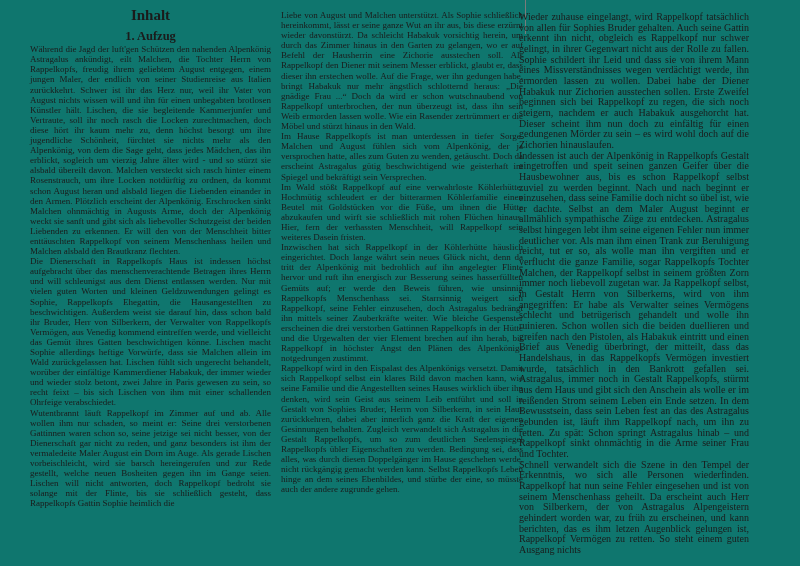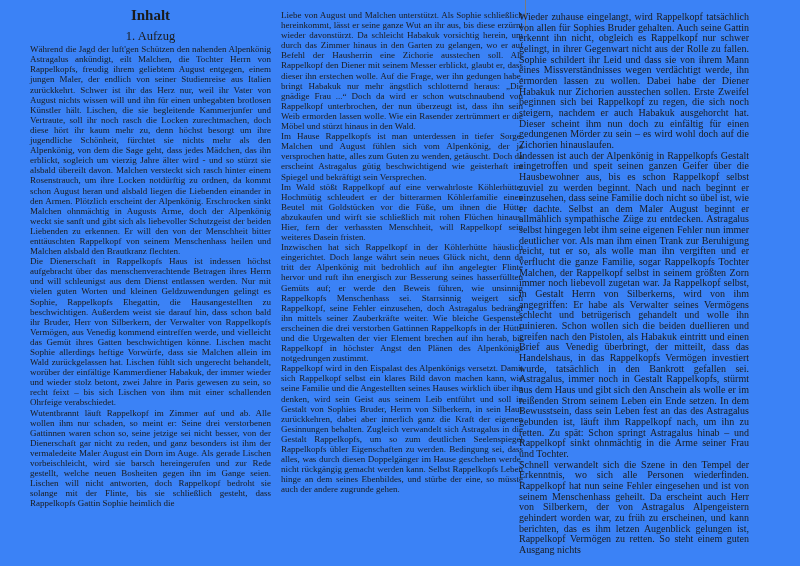--- a/index.html
+++ b/index.html
@@ -1,20 +1,20 @@
 <!DOCTYPE html>
 <html><head>
 <meta charset="utf-8">
 <style>
   html, body { margin: 0; padding: 0; background: #ffffff; }
   .page {
     position: relative;
     width: 800px;
     height: 566px;
-    background: #3b82f6;
+    background: #0f766e;
     overflow: hidden;
     font-family: "Liberation Serif", serif;
     color: #1b1b1b;
   }
   .col {
     position: absolute;
     top: 10px;
   }
   .col p {
     margin: 0;
@@ -26,21 +26,21 @@
   .col-2 { left: 281px; width: 242px; font-size: 9px;   line-height: 10.1px; }
   .col-3 { left: 519px; top: 12px; width: 230px; font-size: 10px; line-height: 10.65px; }
   .doc-title {
     font-size: 15px;
     font-weight: bold;
     text-align: center;
     margin: 0 0 11px 0;
   }
   .act-heading {
     font-size: 12.5px;
-    font-weight: normal;
+    font-weight: bold;
     text-align: center;
     margin: 4px 0 3px 0;
   }
   .page-divider {
     position: absolute;
     left: 525px;
     top: 0;
     width: 1px;
     height: 34px;
     background: #7a7a7a;

